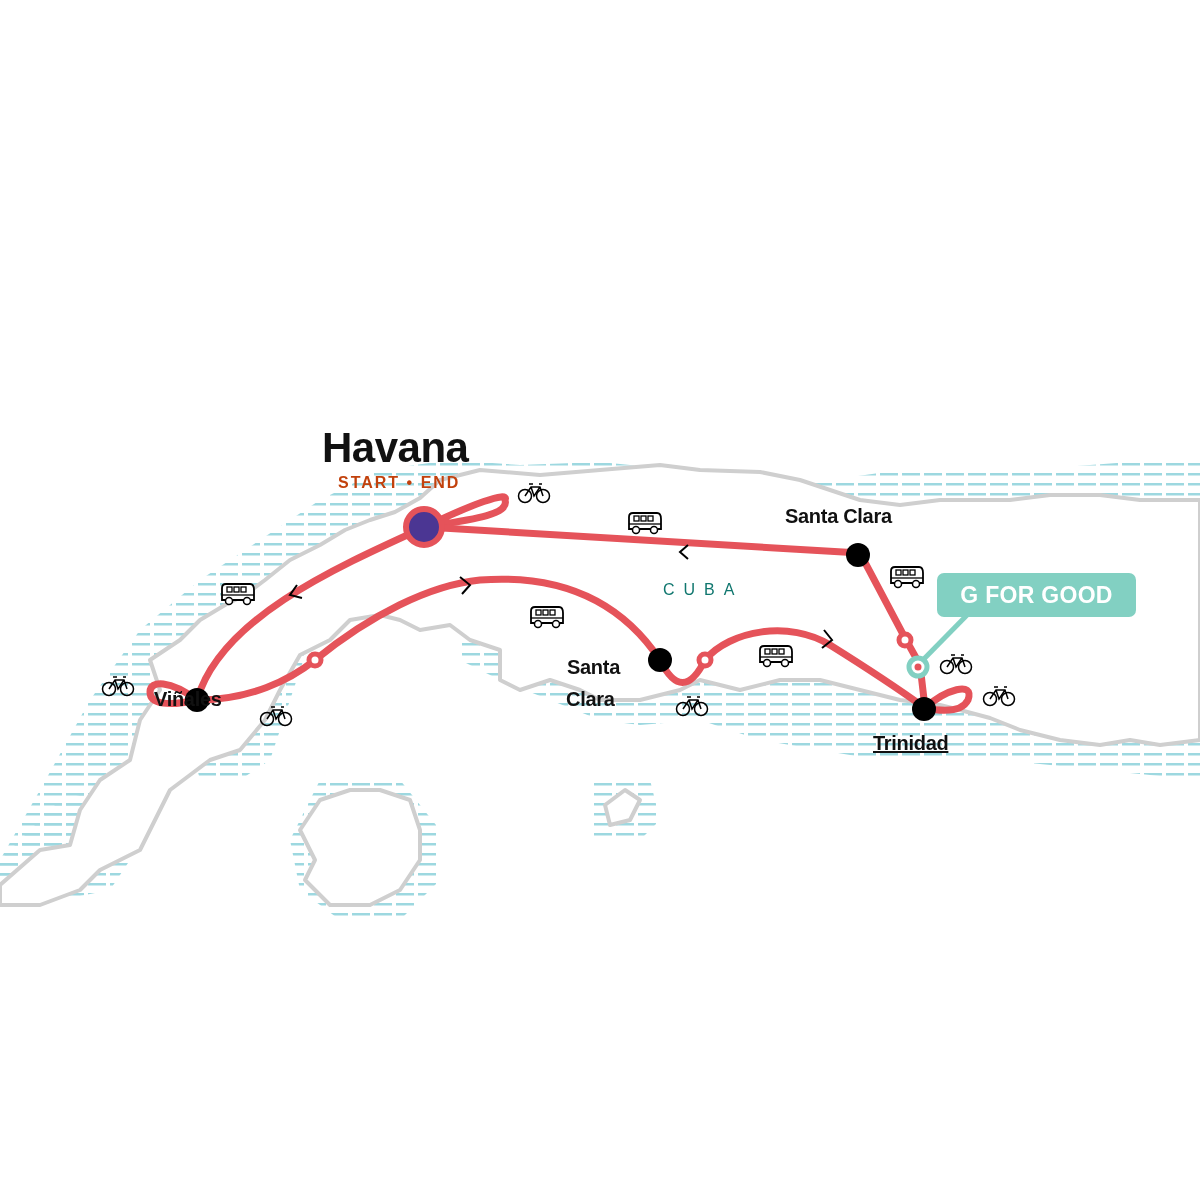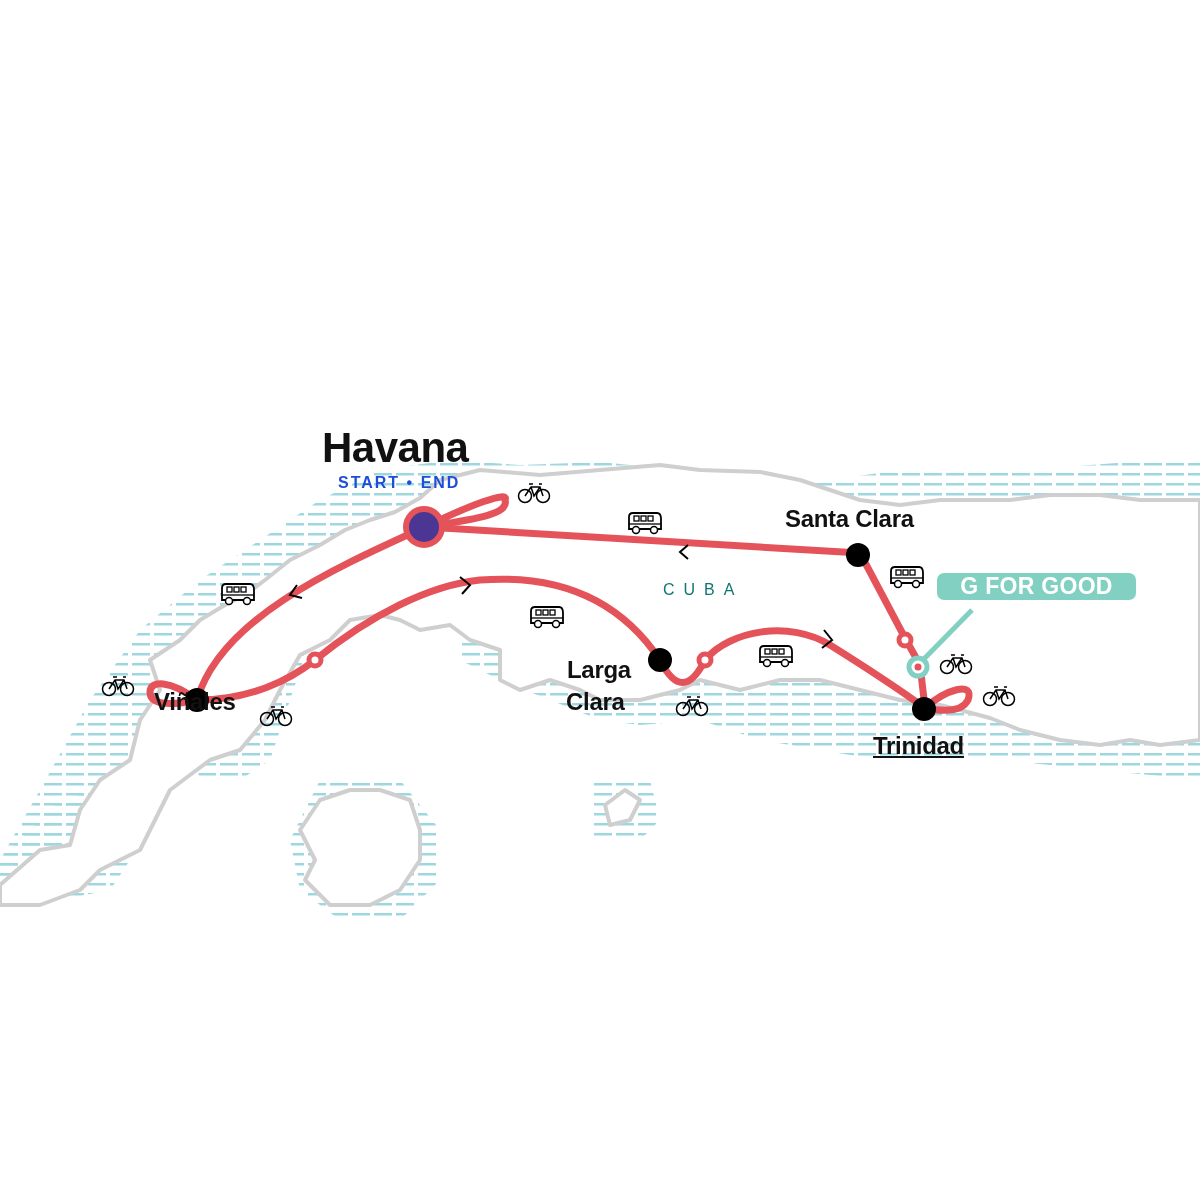--- a/index.html
+++ b/index.html
@@ -1,23 +1,23 @@
 <!DOCTYPE html>
 <html><head>
 <meta charset="utf-8">
 <style>
   html, body { margin:0; padding:0; background:#ffffff; }
   body { width:1200px; height:1200px; position:relative; overflow:hidden; font-family:"Liberation Sans", sans-serif; }
   #map { position:absolute; left:0; top:0; width:1200px; height:1200px; }
   .label { position:absolute; color:#111; font-weight:bold; font-family:"Liberation Sans", sans-serif; white-space:nowrap; }
-  .city { font-size:24px; letter-spacing:-0.3px; }
+  .city { font-size:20px; letter-spacing:-0.3px; }
   .havana { font-size:42px; left:322px; top:424px; letter-spacing:-0.5px; }
-  .startend { position:absolute; left:338px; top:474px; font-size:16px; font-weight:bold; color:#1d4ed8; letter-spacing:2px; font-family:"Liberation Sans", sans-serif; }
+  .startend { position:absolute; left:338px; top:474px; font-size:16px; font-weight:bold; color:#c2410c; letter-spacing:2px; font-family:"Liberation Sans", sans-serif; }
   .country { position:absolute; left:663px; top:581px; font-size:16px; color:#0f766e; letter-spacing:9px; font-family:"Liberation Sans", sans-serif; }
-  .gfg { position:absolute; left:937px; top:573px; width:199px; height:27px; background:#82d0c2; border-radius:7px; color:#fff; font-size:23px; font-weight:bold; display:flex; align-items:center; justify-content:center; font-family:"Liberation Sans", sans-serif; letter-spacing:0.3px; }
+  .gfg { position:absolute; left:937px; top:573px; width:199px; height:44px; background:#82d0c2; border-radius:7px; color:#fff; font-size:23px; font-weight:bold; display:flex; align-items:center; justify-content:center; font-family:"Liberation Sans", sans-serif; letter-spacing:0.3px; }
 </style>
 </head>
 <body>
 
 <svg id="map" viewBox="0 0 1200 1200" xmlns="http://www.w3.org/2000/svg">
   <defs>
     <pattern id="hatch" width="22" height="10" patternUnits="userSpaceOnUse">
       <rect x="0" y="3" width="18" height="2.5" fill="#9dd8e0"></rect>
     </pattern>
     <g id="bike">
@@ -96,17 +96,17 @@
   <use href="#bus" x="776" y="656"></use>
   <use href="#bus" x="907" y="577"></use>
   <use href="#bike" x="956" y="663"></use>
   <use href="#bike" x="999" y="695"></use>
 </svg>
 
 <div class="label havana">Havana</div>
 <div class="startend">START • END</div>
 <div class="label city" style="left:785px; top:505px;">Santa Clara</div>
 <div class="label city" style="left:154px; top:688px;">Viñales</div>
-<div class="label city" style="left:567px; top:656px;">Larga</div>
+<div class="label city" style="left:567px; top:656px;">Santa</div>
 <div class="label city" style="left:566px; top:688px;">Clara</div>
 <div class="label city" style="left:873px; top:732px;text-decoration:underline;">Trinidad</div>
 <div class="country">CUBA</div>
 <div class="gfg">G FOR GOOD</div>
 
 </body></html>

